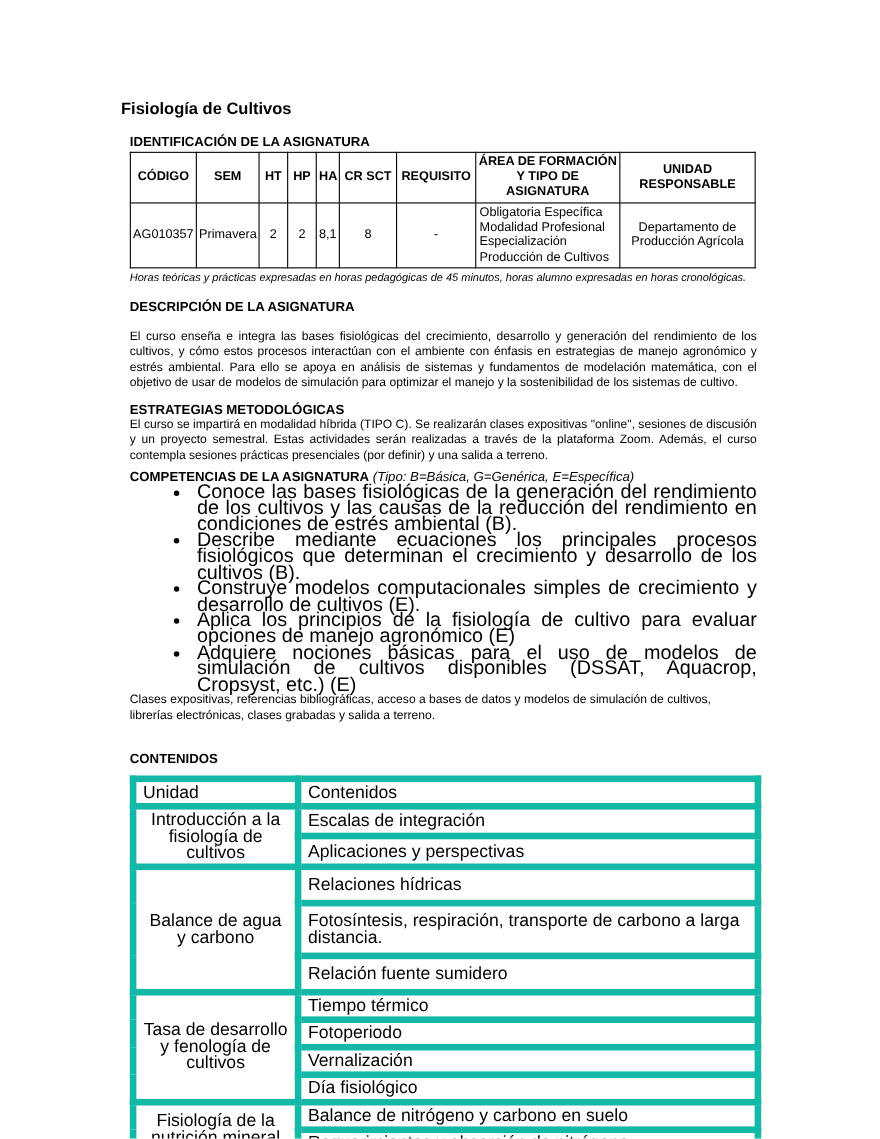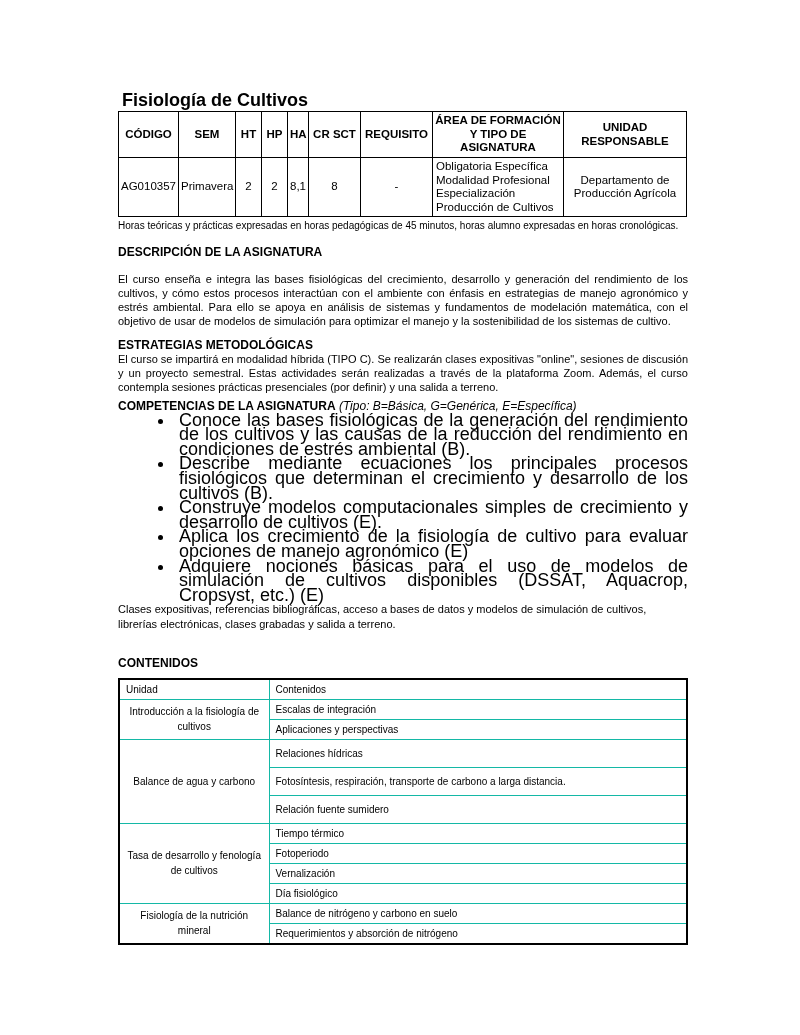--- a/index.html
+++ b/index.html
@@ -9,21 +9,21 @@
     font-family: "Liberation Sans", sans-serif;
     color: #000000;
     overflow: hidden;
   }
   .page {
     width: 800px; height: 1035px;
     padding: 91px 112px 20px 110px;
     background: #ffffff;
   }
   .doc-title {
-    font-size: 18px; font-weight: bold; line-height: 18px; margin-left: 12px;
+    font-size: 15px; font-weight: bold; line-height: 18px;
   }
   .content { margin-left: 8px; }
   h2.sec {
     font-size: 12px; font-weight: bold; line-height: 14px;
   }
   h2.sec .normal { font-weight: normal; font-style: italic; }
   .mt-sec1 { margin-top: 13px; }
 
   
   table.t1 {
@@ -34,21 +34,21 @@
     border: 1px solid #000;
     font-size: 11.5px; line-height: 13.5px;
     text-align: center; vertical-align: middle;
     padding: 2px 2px;
   }
   table.t1 thead tr { height: 46px; }
   table.t1 tbody tr { height: 55px; }
   table.t1 th { font-weight: bold; }
   table.t1 td.area-cell { text-align: left; padding-left: 3px; }
   .footnote {
-    font-size: 10px; line-height: 11.5px; margin-top: 3px;
+    font-size: 10px; line-height: 11.5px; margin-top: 3px; font-style: italic;
   }
 
   
   .para { font-size: 11px; line-height: 14.3px; }
   .justify { text-align: justify; }
   .gap-after-heading { margin-top: 13px; }
 
   ul.bullets {
     margin: 0; padding-left: 57px;
     font-size: 18px; line-height: 14.6px;
@@ -56,38 +56,39 @@
   }
   ul.bullets li { list-style-type: disc; padding-left: 4px; }
 
   
   table.t2 {
     border-collapse: collapse; margin-top: 8px;
     width: 568px; table-layout: fixed;
     border: 2px solid #000;
   }
   table.t2 td {
-    border: 1px solid #14b8a6;
-    font-size: 10px; line-height: 15px;
+    border: 6px solid #14b8a6;
+    font-size: 16px; line-height: 15px;
     vertical-align: middle;
     padding: 2px 6px;
   }
   table.t2 tr.t2-head td { padding: 2px 6px; }
   table.t2 td.unit { text-align: center; }
   table.t2 td.tall { padding-top: 6px; padding-bottom: 6px; }
 </style>
 </head>
 <body>
 
 <div class="page">
 
   <div class="doc-title">Fisiología de Cultivos</div>
 
   <div class="content">
 
+    <h2 class="sec mt-sec1">IDENTIFICACIÓN DE LA ASIGNATURA</h2>
 
     <table class="t1">
       <colgroup>
         <col style="width:60px">
           <col style="width:57px">
           <col style="width:26px">
         <col style="width:26px">
           <col style="width:21px">
           <col style="width:52px">
         <col style="width:72px">
@@ -135,21 +136,21 @@
     </div>
 
     <h2 class="sec" style="margin-top:9px">ESTRATEGIAS METODOLÓGICAS</h2>
     <p class="para justify">El curso se impartirá en modalidad híbrida (TIPO C). Se realizarán clases expositivas "online", sesiones de discusión y un proyecto semestral. Estas actividades serán realizadas a través de la plataforma Zoom. Además, el curso contempla sesiones prácticas presenciales (por definir) y una salida a terreno.</p>
 
     <h2 class="sec" style="margin-top:4px"><span>COMPETENCIAS DE LA ASIGNATURA</span><span class="normal"> (Tipo: B=Básica, G=Genérica, E=Específica)</span></h2>
     <ul class="bullets">
       <li>Conoce las bases fisiológicas de la generación del rendimiento de los cultivos y las causas de la reducción del rendimiento en condiciones de estrés ambiental (B).</li>
       <li>Describe mediante ecuaciones los principales procesos fisiológicos que determinan el crecimiento y desarrollo de los cultivos (B).</li>
       <li>Construye modelos computacionales simples de crecimiento y desarrollo de cultivos (E).</li>
-      <li>Aplica los crecimiento de la fisiología de cultivo para evaluar opciones de manejo agronómico (E)</li>
+      <li>Aplica los principios de la fisiología de cultivo para evaluar opciones de manejo agronómico (E)</li>
       <li>Adquiere nociones básicas para el uso de modelos de simulación de cultivos disponibles (DSSAT, Aquacrop, Cropsyst, etc.) (E)</li>
     </ul>
 
     <p class="para" style="max-width:560px">Clases expositivas, referencias bibliográficas, acceso a bases de datos y modelos de simulación de cultivos, librerías electrónicas, clases grabadas y salida a terreno.</p>
 
     <h2 class="sec" style="margin-top:25px">CONTENIDOS</h2>
 
     <table class="t2">
       <colgroup>
         <col style="width:150px">

